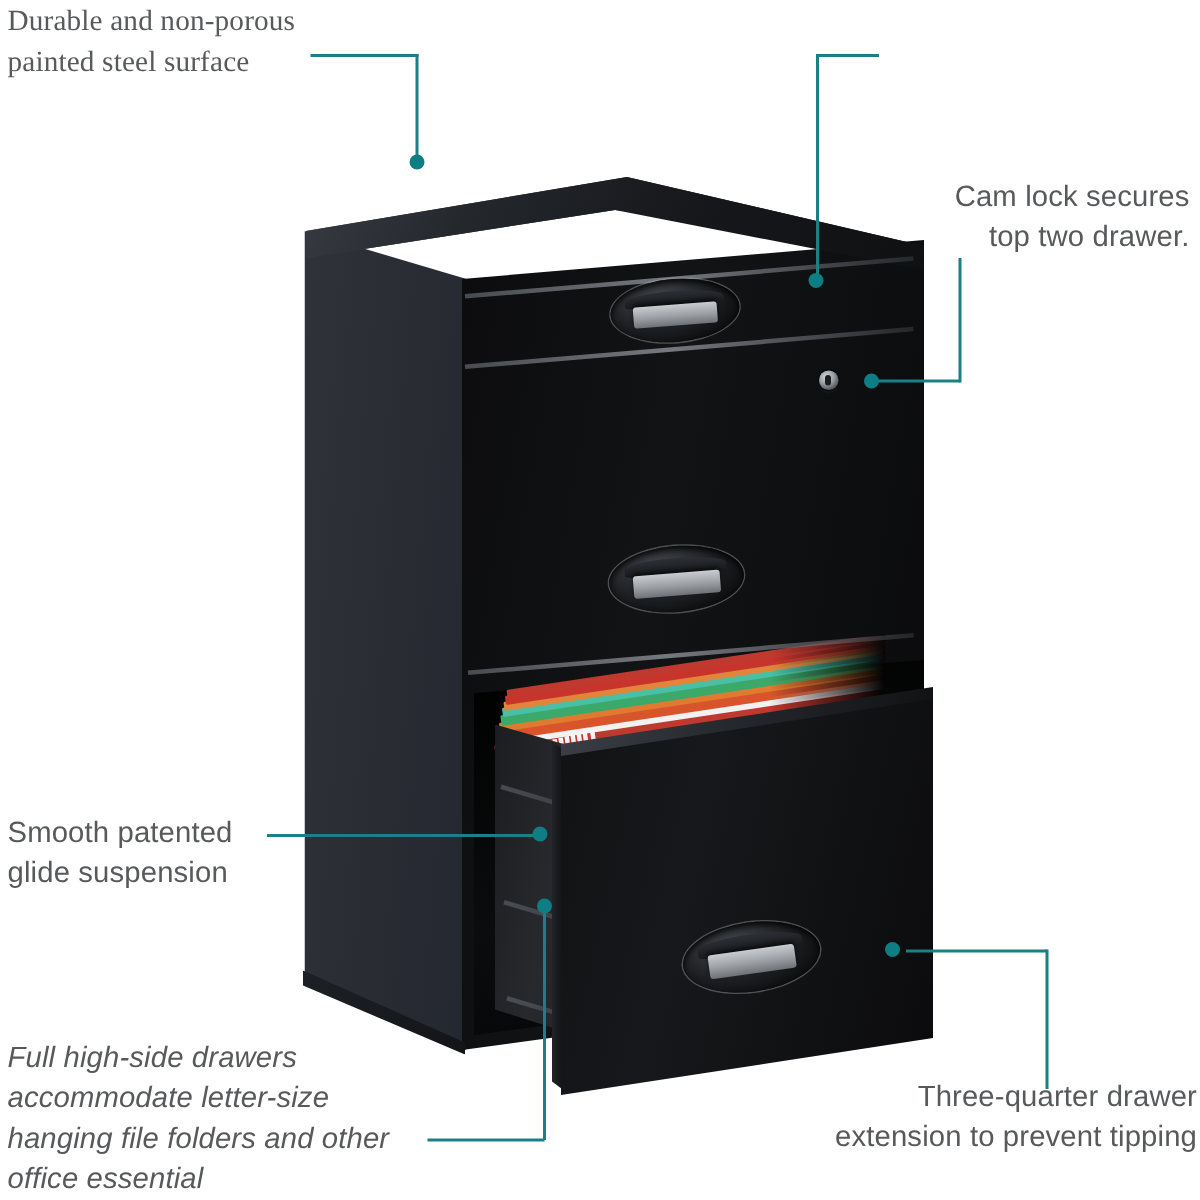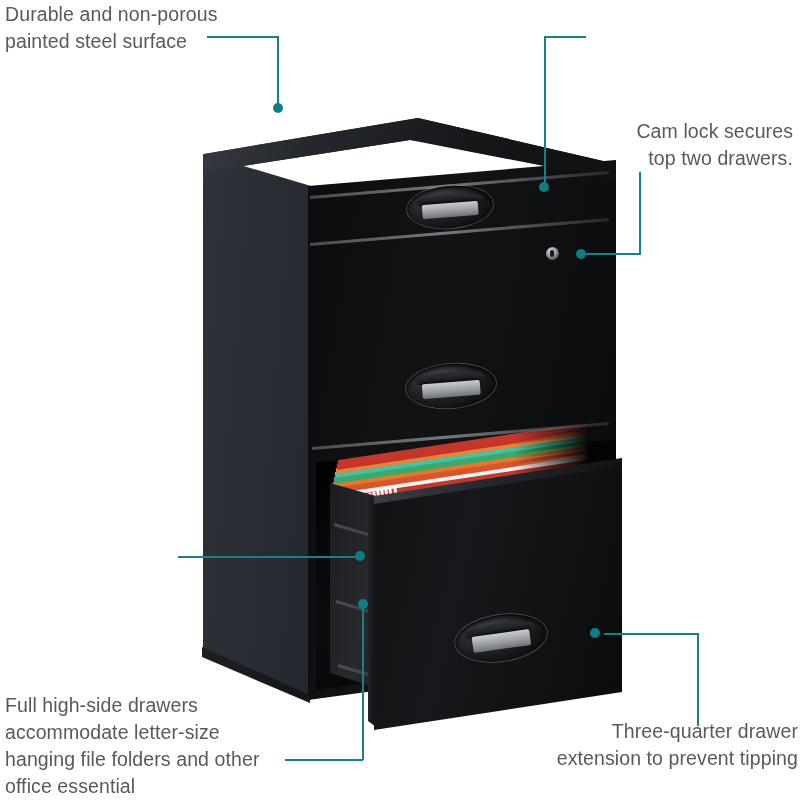--- a/index.html
+++ b/index.html
@@ -296,28 +296,30 @@
   <div class="dot" style="left:355px; top:551px;"></div>
 
   <div class="lead v" style="left:362px; top:604px; height:156px;"></div>
   <div class="lead h" style="left:285px; top:759px; width:78px;"></div>
   <div class="dot" style="left:358px; top:599px;"></div>
 
   <div class="lead h" style="left:604px; top:633px; width:94px;"></div>
   <div class="lead v" style="left:697px; top:633px; height:93px;"></div>
   <div class="dot" style="left:590px; top:628px;"></div>
 
-  <div class="anno left" style="left:5px; top:1px; width:250px;">Durable and non-porous
+  <div class="anno left" style="left:5px; top:1px; width:250px;font-family:Liberation Serif, serif;">Durable and non-porous
 painted steel surface</div>
 
 
   <div class="anno right" style="right:7px; top:118px; width:300px;">Cam lock secures
-top two drawers.</div>
-
-
-  <div class="anno left" style="left:5px; top:692px; width:300px;">Full high-side drawers
+top two drawer.</div>
+
+  <div class="anno left" style="left:5px; top:542px; width:250px;">Smooth patented
+glide suspension</div>
+
+  <div class="anno left" style="left:5px; top:692px; width:300px;font-style:italic;">Full high-side drawers
 accommodate letter-size
 hanging file folders and other
 office essential</div>
 
   <div class="anno right" style="right:2px; top:718px; width:320px;">Three-quarter drawer
 extension to prevent tipping</div>
 </div>
 
 </body></html>

